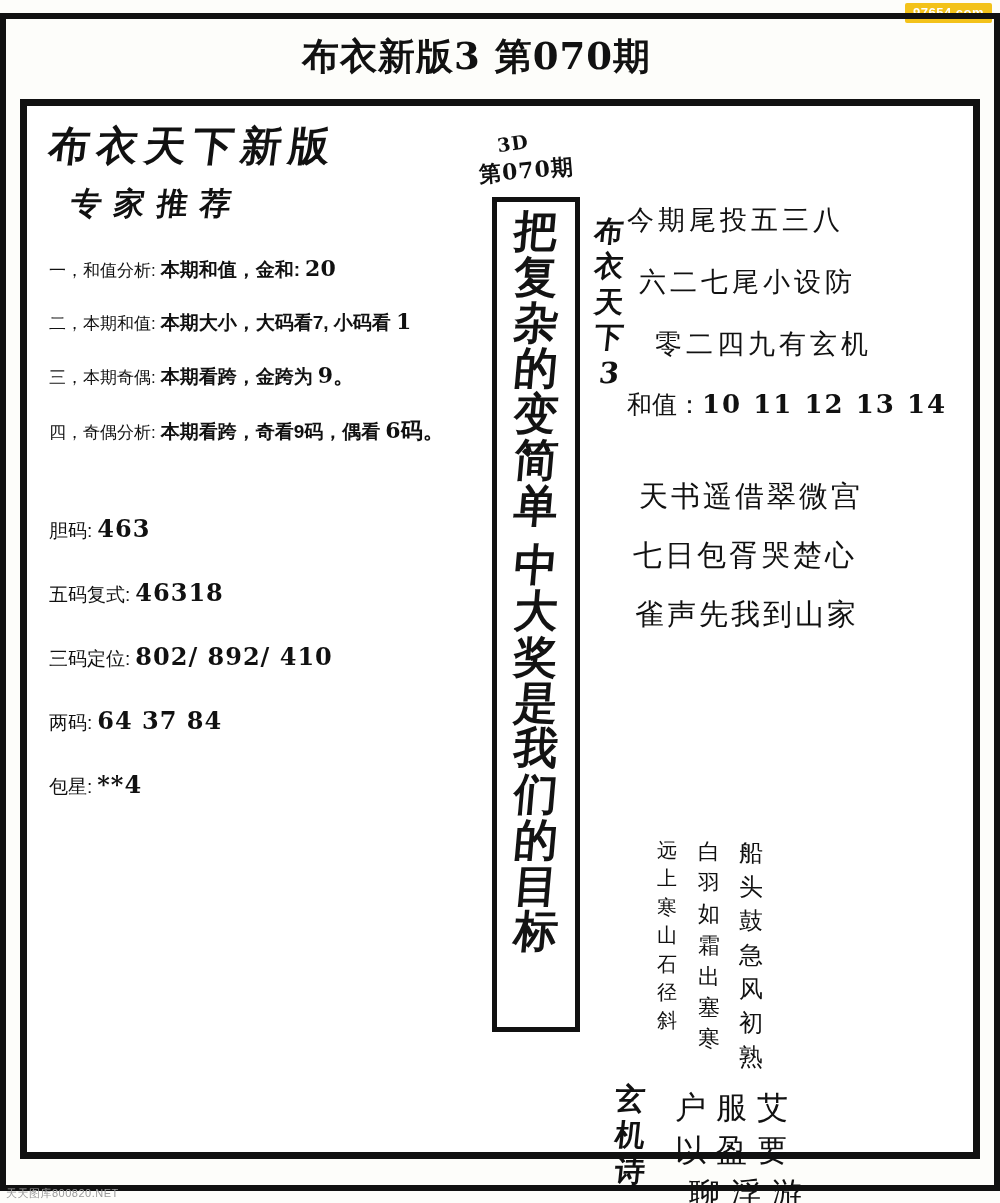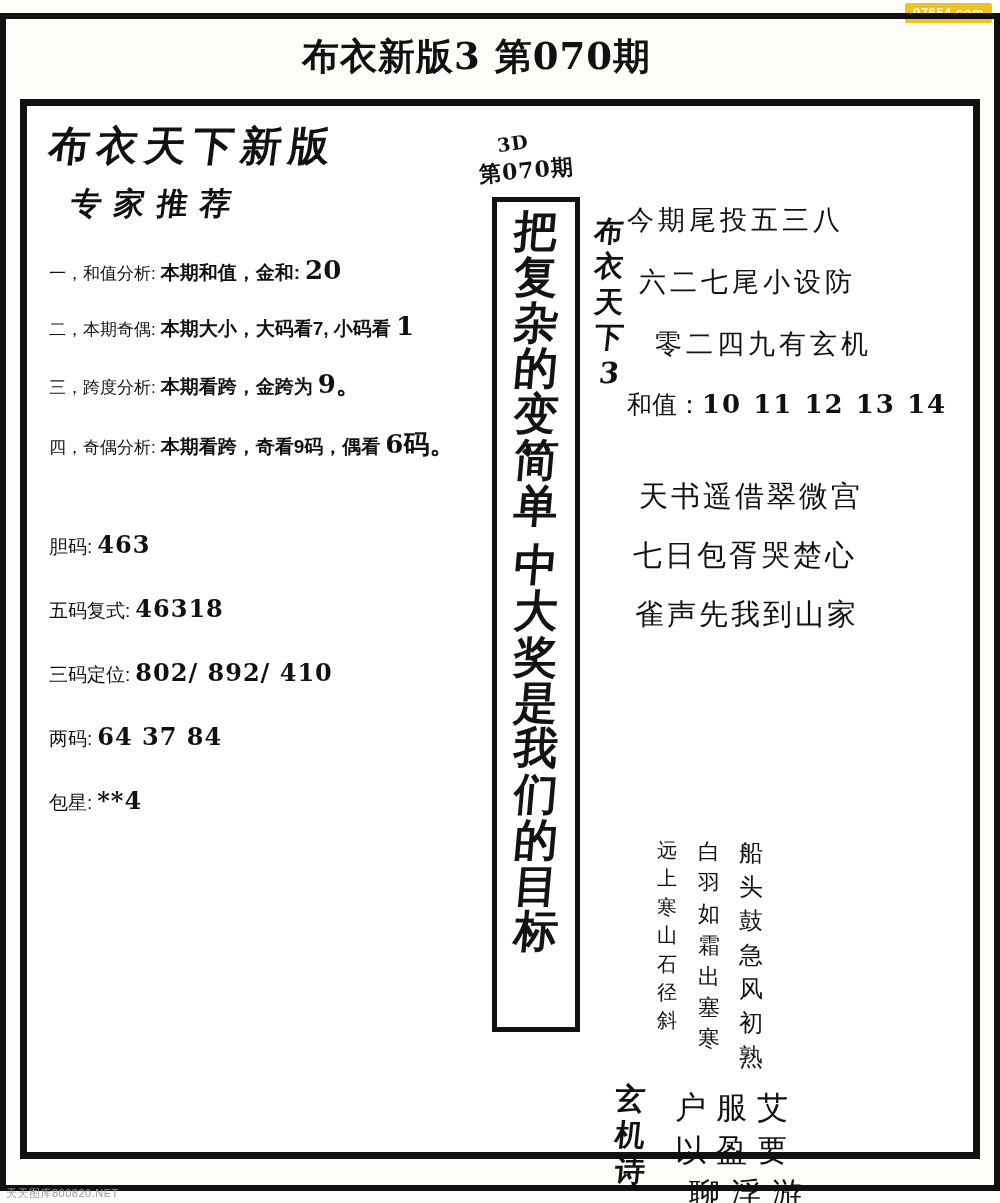--- a/index.html
+++ b/index.html
@@ -138,21 +138,21 @@
   }
   .ana-row .lead {
     font-size: 17px;
   }
   .ana-row .bold {
     font-weight: bold;
     font-size: 19px;
   }
   .ana-row .num {
     font-weight: bold;
-    font-size: 26px;
+    font-size: 22px;
     font-family: "DejaVu Serif", serif;
     text-align: center;
   }
   .picks {
     margin-top: 68px;
   }
   .pick-row {
     font-size: 19px;
     color: #111;
     margin-bottom: 34px;
@@ -359,26 +359,26 @@
         <div class="brush-title">布衣天下新版</div>
         <div class="brush-sub">专家推荐</div>
 
         <div class="analysis">
           <div class="ana-row">
             <span class="lead">一，</span><span class="lead">和值分析:</span>
             <span class="bold">本期和值，金和:</span>
             <span class="num">20</span>
           </div>
           <div class="ana-row">
-            <span class="lead">二，</span><span class="lead">本期奇偶:</span>
+            <span class="lead">二，</span><span class="lead">本期和值:</span>
             <span class="bold">本期大小，大码看7, 小码看</span>
             <span class="num">1</span>
           </div>
           <div class="ana-row">
-            <span class="lead">三，</span><span class="lead">跨度分析:</span>
+            <span class="lead">三，</span><span class="lead">本期奇偶:</span>
             <span class="bold">本期看跨，金跨为</span>
             <span class="num">9。</span>
           </div>
           <div class="ana-row">
             <span class="lead">四，</span><span class="lead">奇偶分析:</span>
             <span class="bold">本期看跨，奇看9码，偶看</span>
             <span class="num">6码。</span>
           </div>
         </div>
 

